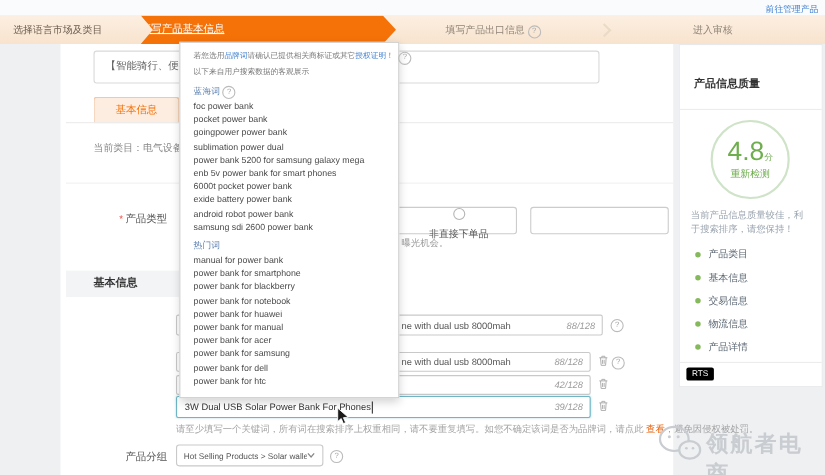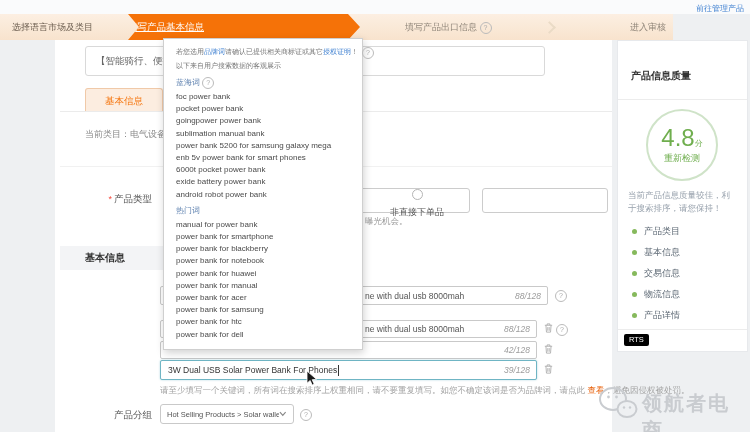--- a/index.html
+++ b/index.html
@@ -2,21 +2,21 @@
 <html><head>
 <meta charset="utf-8">
 <style>
   html,body{margin:0;padding:0;}
   .canvas{position:relative;width:750px;height:432px;background:#eef0f2;overflow:hidden;
           font-family:"Liberation Sans","DejaVu Sans",sans-serif;}
   
   .topbar{position:absolute;left:0;top:0;width:750px;height:14px;background:#fafbfc;}
   .manage-link{position:absolute;right:6px;top:3px;font-size:8px;color:#3d7fd0;cursor:pointer;}
   
-  .steps{position:absolute;left:0;top:14px;width:673px;height:26px;
+  .steps{position:absolute;left:0;top:14px;width:750px;height:26px;
          background:linear-gradient(#fcefe2,#f8e3cd);}
   .step1{position:absolute;left:12px;top:0;line-height:26px;font-size:9px;color:#6b5d4f;}
   .step2{position:absolute;left:128px;top:0;width:232px;height:26px;background:#f57208;
          clip-path:polygon(0 0,calc(100% - 12px) 0,100% 50%,calc(100% - 12px) 100%,0 100%,11px 50%);
          color:#fff;font-size:9.5px;text-align:left;line-height:26px;text-decoration:underline;}
   .step3{position:absolute;left:405px;top:0;line-height:26px;font-size:9px;color:#8f8579;}
   .step-sep{position:absolute;left:545px;top:9px;width:7px;height:7px;
             border-top:2px solid #eadbc6;border-right:2px solid #eadbc6;transform:rotate(45deg);}
   .step4{position:absolute;left:630px;top:0;line-height:26px;font-size:9px;color:#8f8579;}
   
@@ -190,37 +190,38 @@
   </div>
   <span class="qicon q-abs q-group"></span>
 
   <div class="popup">
     <div class="pp-line"><span>若您选用</span><span class="blue">品牌词</span><span>请确认已提供相关商标证或其它</span><span class="blue">授权证明</span><span>！</span><span class="qicon"></span></div>
     <div class="pp-line">以下来自用户搜索数据的客观展示</div>
     <div class="pp-label"><span>蓝海词</span> <span class="qicon"></span></div>
     <div class="pp-item">foc power bank</div>
     <div class="pp-item">pocket power bank</div>
     <div class="pp-item">goingpower power bank</div>
-    <div class="pp-item">sublimation manual bank</div>
+    <div class="pp-item">sublimation power dual</div>
     <div class="pp-item">power bank 5200 for samsung galaxy mega</div>
     <div class="pp-item">enb 5v power bank for smart phones</div>
     <div class="pp-item">6000t pocket power bank</div>
     <div class="pp-item">exide battery power bank</div>
     <div class="pp-item">android robot power bank</div>
+    <div class="pp-item">samsung sdi 2600 power bank</div>
     <div class="pp-label">热门词</div>
     <div class="pp-item">manual for power bank</div>
     <div class="pp-item">power bank for smartphone</div>
     <div class="pp-item">power bank for blackberry</div>
     <div class="pp-item">power bank for notebook</div>
     <div class="pp-item">power bank for huawei</div>
     <div class="pp-item">power bank for manual</div>
     <div class="pp-item">power bank for acer</div>
     <div class="pp-item">power bank for samsung</div>
+    <div class="pp-item">power bank for dell</div>
     <div class="pp-item">power bank for htc</div>
-    <div class="pp-item">power bank for dell</div>
   </div>
 
   <div class="card">
     <div class="card-title">产品信息质量</div>
     <div class="card-div1"></div>
     <div class="score-circle">
       <div><span class="score-num">4.8</span><span class="score-unit">分</span></div>
       <div class="recheck">重新检测</div>
     </div>
     <div class="quality-desc">当前产品信息质量较佳，利于搜索排序，请您保持！</div>

